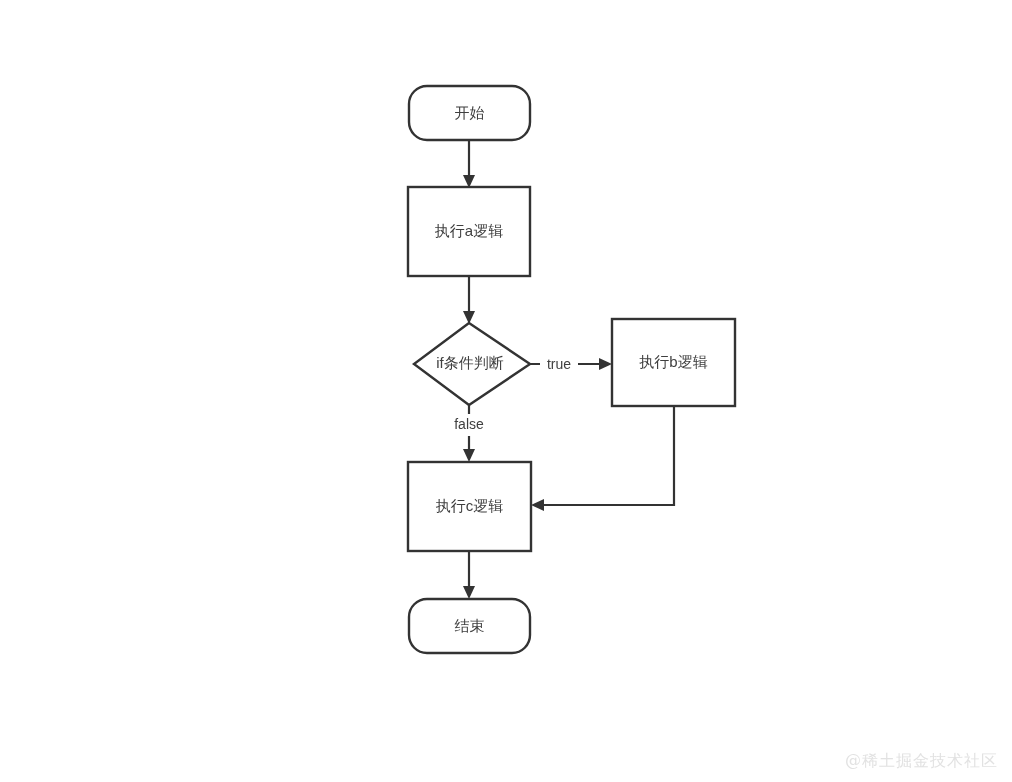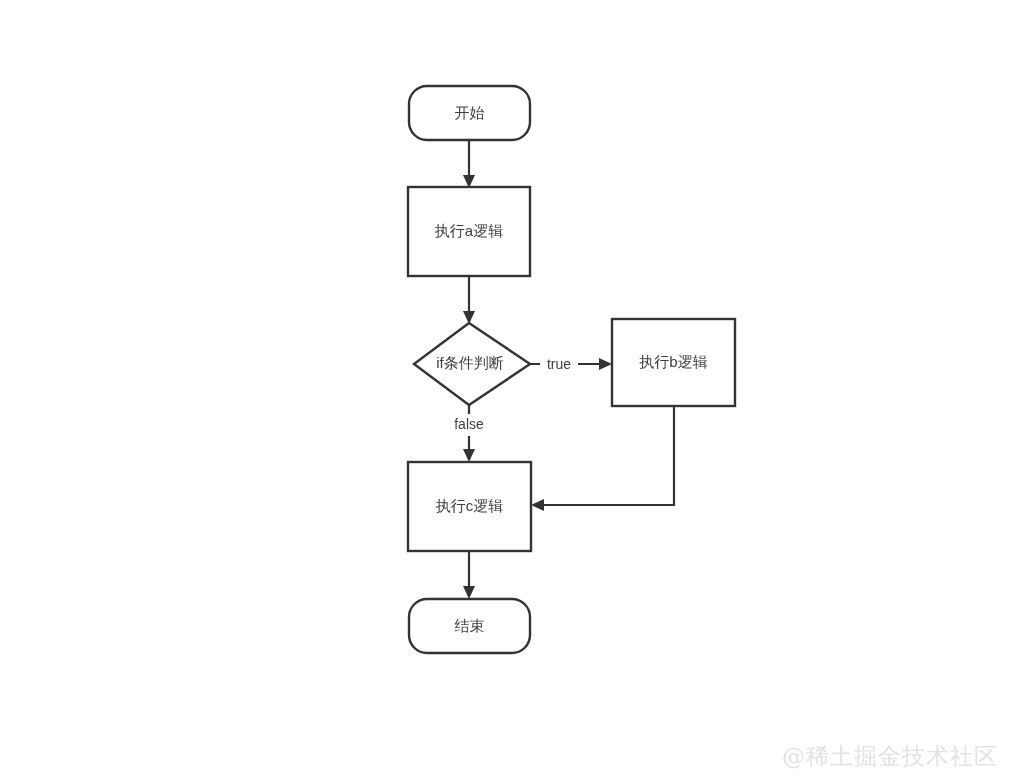--- a/index.html
+++ b/index.html
@@ -50,21 +50,21 @@
     font-size: 14px;
     text-anchor: middle;
     dominant-baseline: middle;
   }
   .watermark {
     position: absolute;
     right: 14px;
     bottom: 10px;
     color: #e2e2e2;
     font-family: "DejaVu Serif", "Liberation Serif", serif;
-    font-size: 23px;
+    font-size: 16px;
     letter-spacing: 1px;
     white-space: nowrap;
     user-select: none;
   }
 </style>
 </head>
 <body>
 
 <div id="canvas">
 

